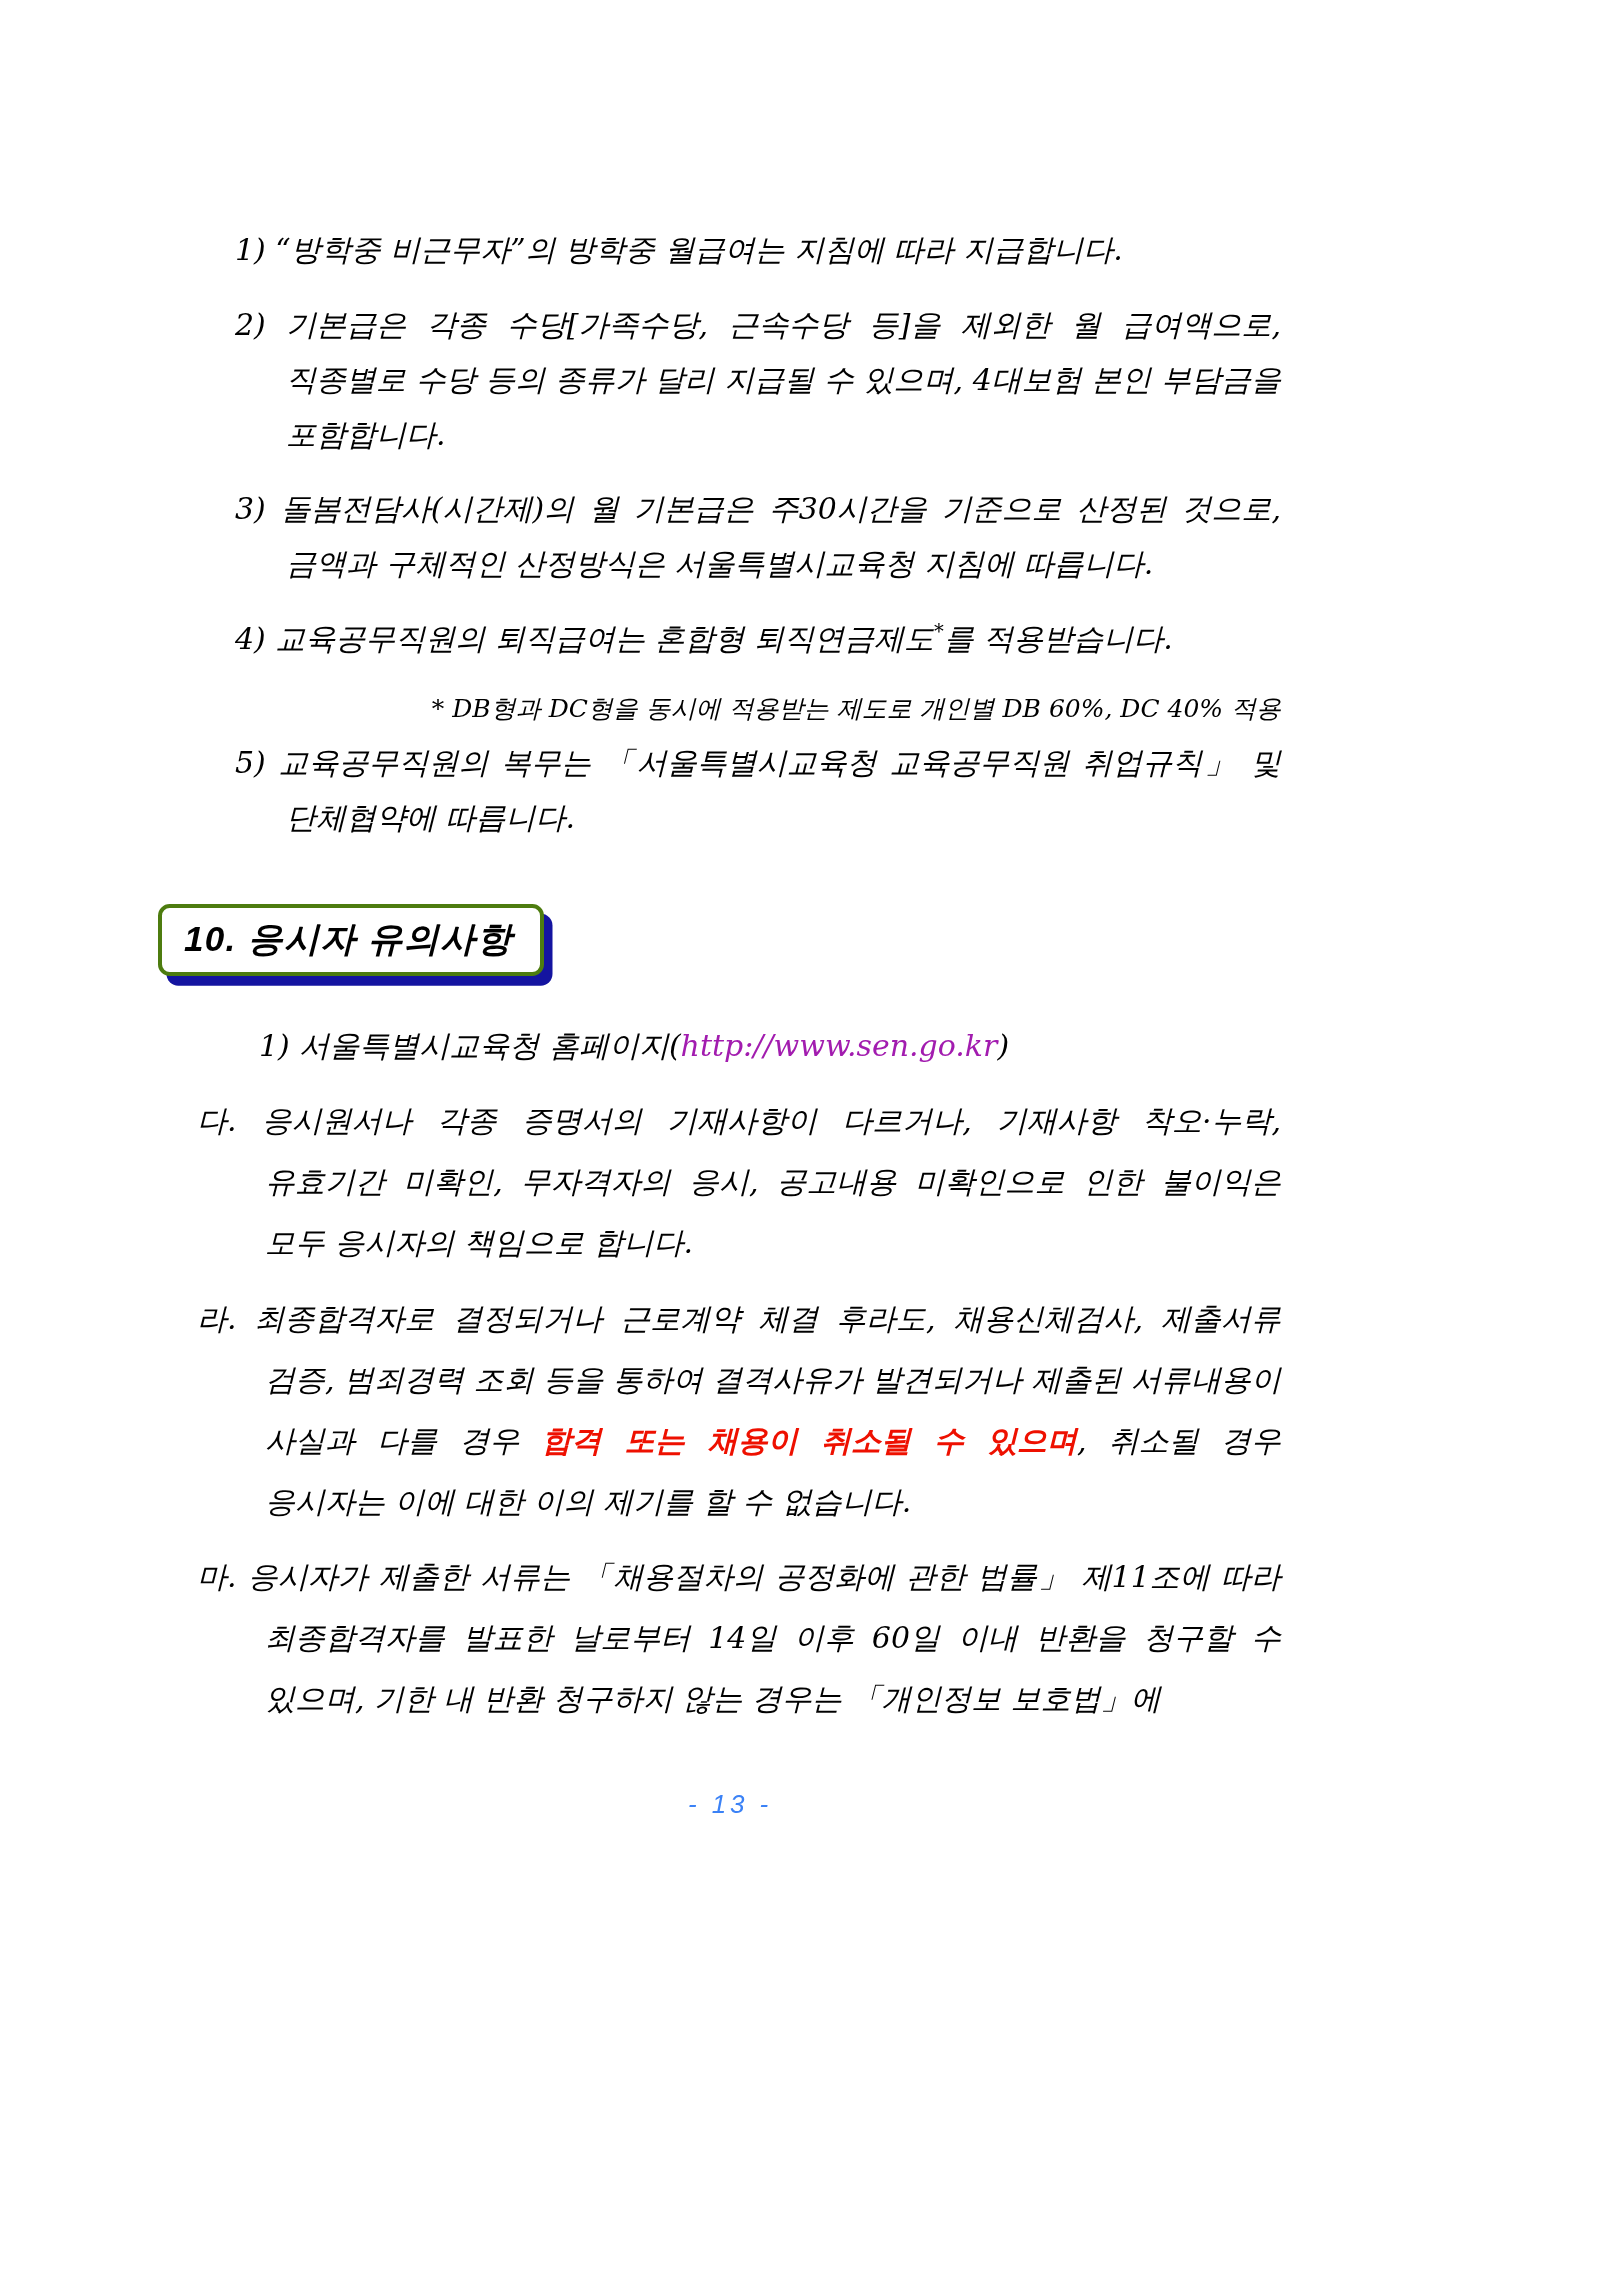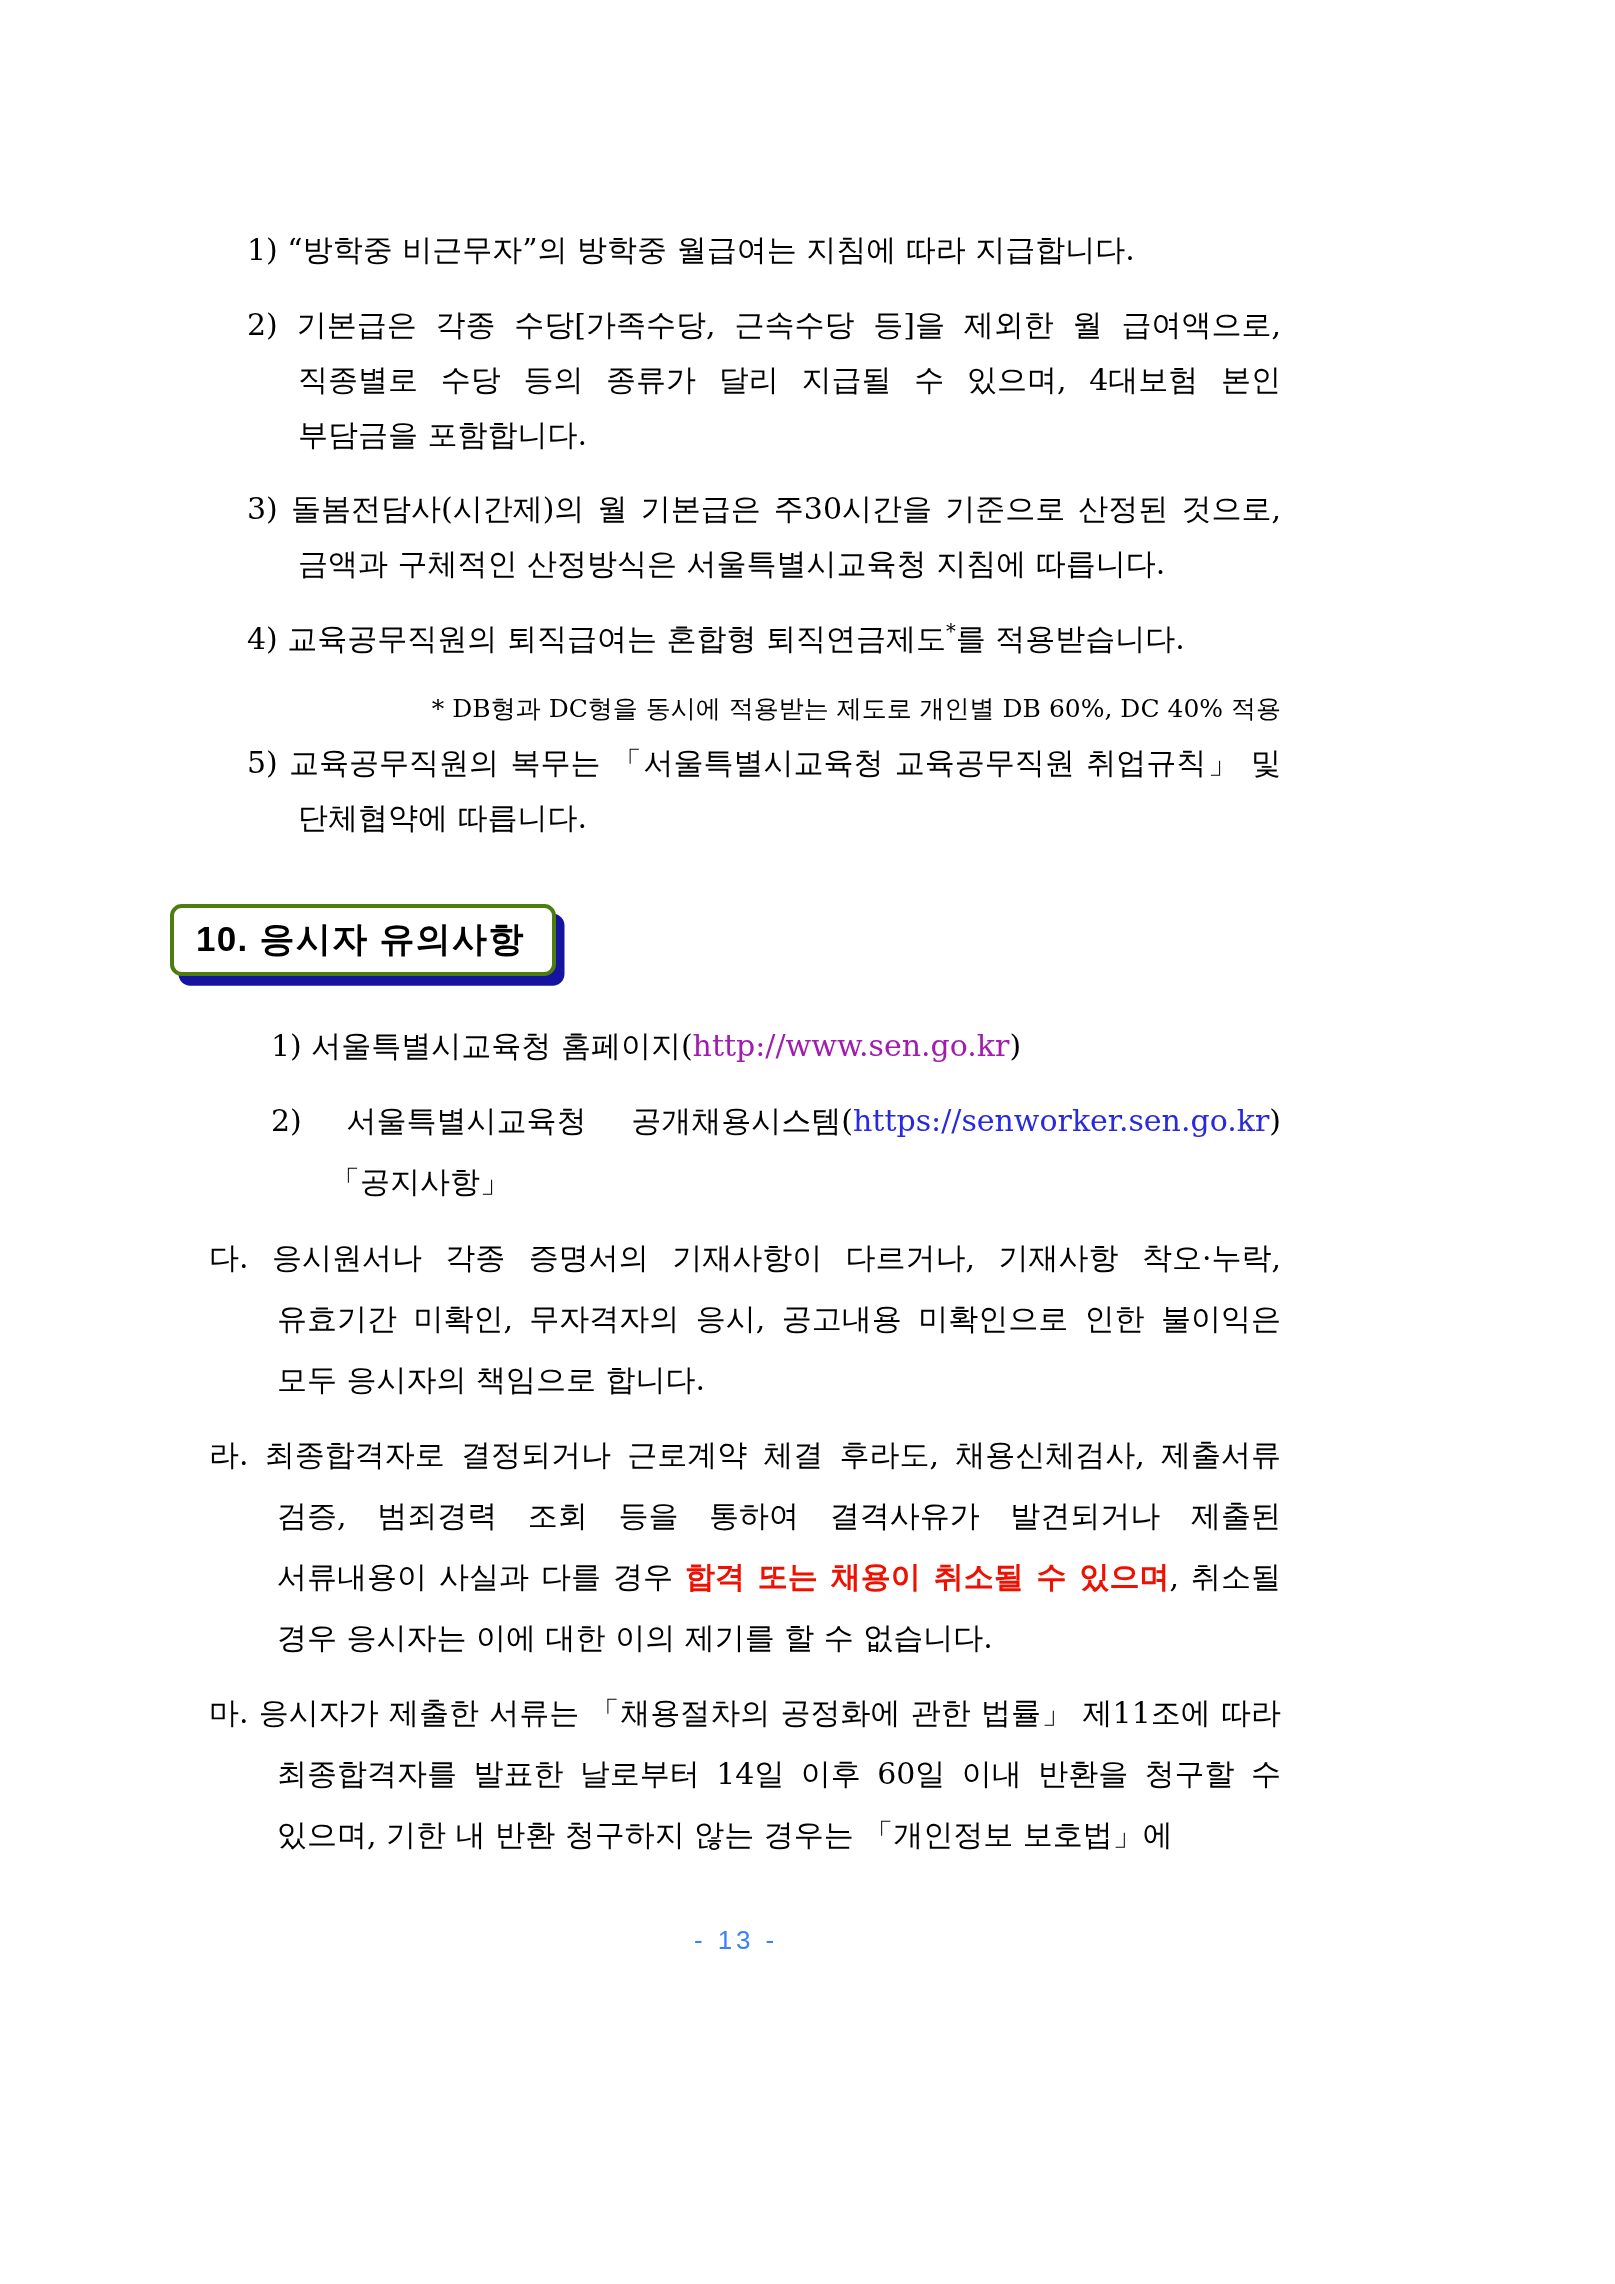--- a/index.html
+++ b/index.html
@@ -1,26 +1,27 @@
 <!DOCTYPE html>
 <html style="font-size:10.4px"><head>
 <meta charset="utf-8">
 <style>
   html,body{margin:0;padding:0;background:#ffffff;}
   .page{
     position:relative;
     width:1456px;height:2284px;
     background:#ffffff;
     box-sizing:border-box;
-    padding:222px 175px 0 16px;
+    padding:222px 175px 0 4px;
     overflow:hidden;
     font-family:"DejaVu Serif","Liberation Serif",serif;
     color:#000000;
     font-size:30px;
     word-break:keep-all;
+    font-style:italic;
   }
   
   .pay-item{
     margin:0 0 19.6px 0;
     line-height:55px;
     text-align:justify;
     padding-left:282px;
     text-indent:-51px;
   }
   .footnote{
@@ -117,24 +118,20 @@
   </div>
 
   <section>
 
 
     <p class="sub-item">
       <span>1)</span>
       <span>서울특별시교육청 홈페이지(</span><span class="url-purple">http://www.sen.go.kr</span><span>)</span><br>
     </p>
 
-    <p class="sub-item">
-      <span>2)</span>
-      <span>서울특별시교육청 공개채용시스템(</span><span class="url-blue">https://senworker.sen.go.kr</span><span>) 「공지사항」</span>
-    </p>
 
 
     <p class="notice">
       <span>다.</span>
       <span>응시원서나 각종 증명서의 기재사항이 다르거나, 기재사항 착오·누락, 유효기간 미확인, 무자격자의 응시, 공고내용 미확인으로 인한 불이익은 모두 응시자의 책임으로 합니다.</span>
     </p>
 
     <p class="notice">
       <span>라.</span>
       <span>최종합격자로 결정되거나 근로계약 체결 후라도, 채용신체검사, 제출서류 검증, 범죄경력 조회 등을 통하여 결격사유가 발견되거나 제출된 서류내용이 사실과 다를 경우 </span><span class="red-bold">합격 또는 채용이 취소될 수 있으며</span><span>, 취소될 경우 응시자는 이에 대한 이의 제기를 할 수 없습니다.</span>

